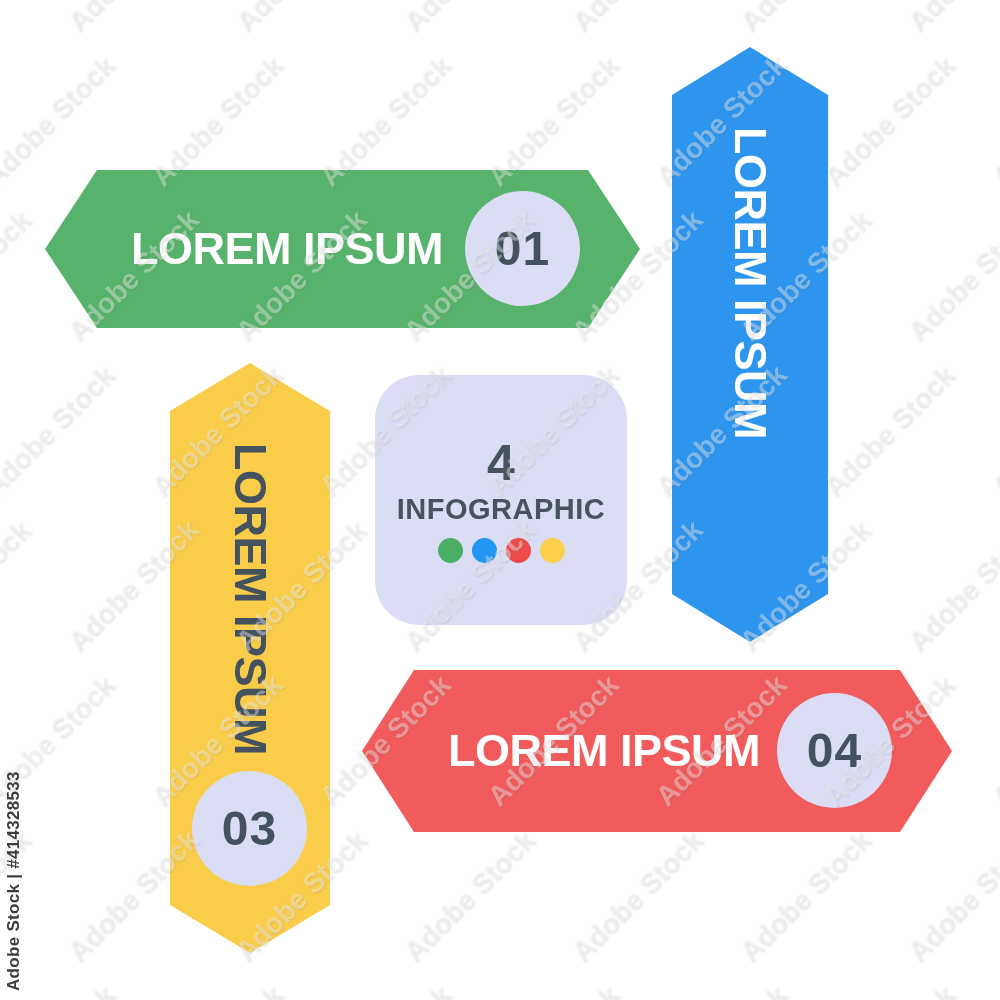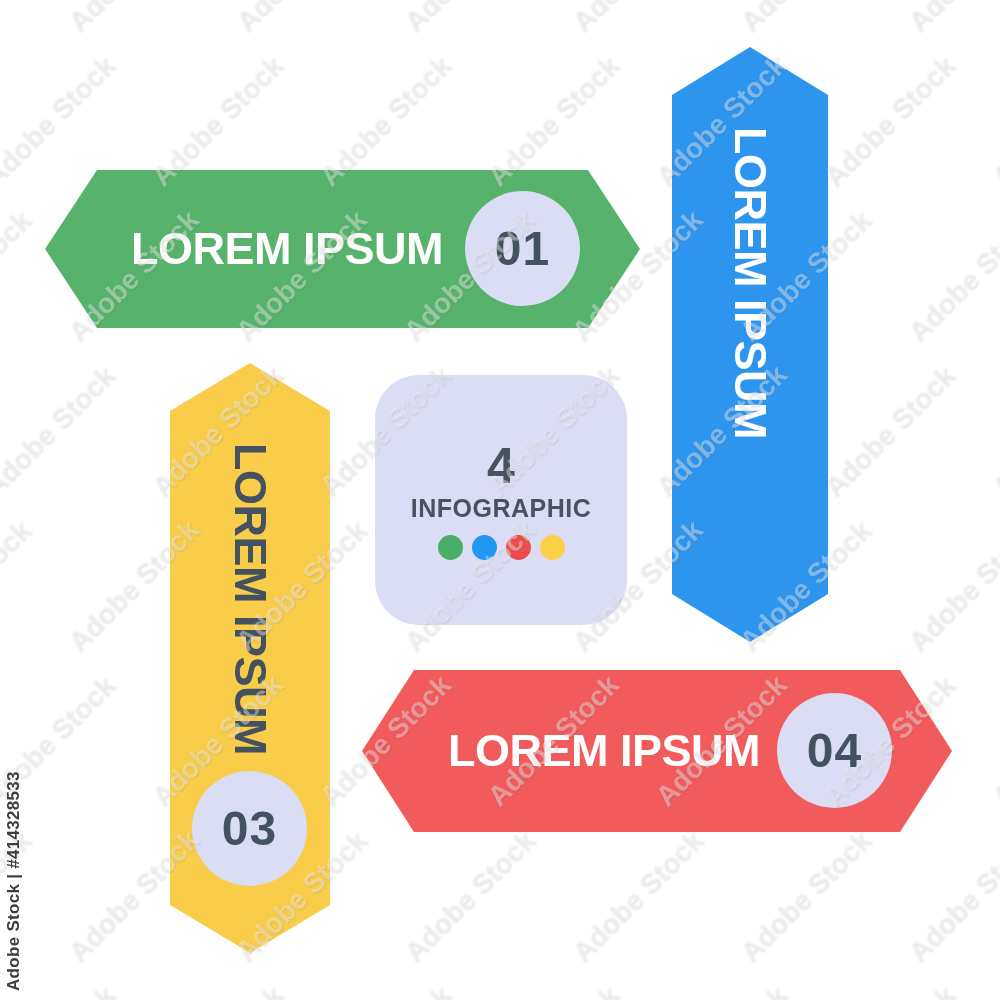--- a/index.html
+++ b/index.html
@@ -91,21 +91,21 @@
     font-size: 50px;
     font-weight: bold;
     line-height: 1.05;
   }
   .center-line1 {
     font-size: 32px;
     font-weight: bold;
     line-height: 1.35;
   }
   .center-line2 {
-    font-size: 25px;
+    font-size: 29px;
     font-weight: bold;
     letter-spacing: 0.5px;
     line-height: 1.35;
   }
   .dots {
     display: flex;
     gap: 9px;
     margin-top: 9px;
   }
   .dot {

